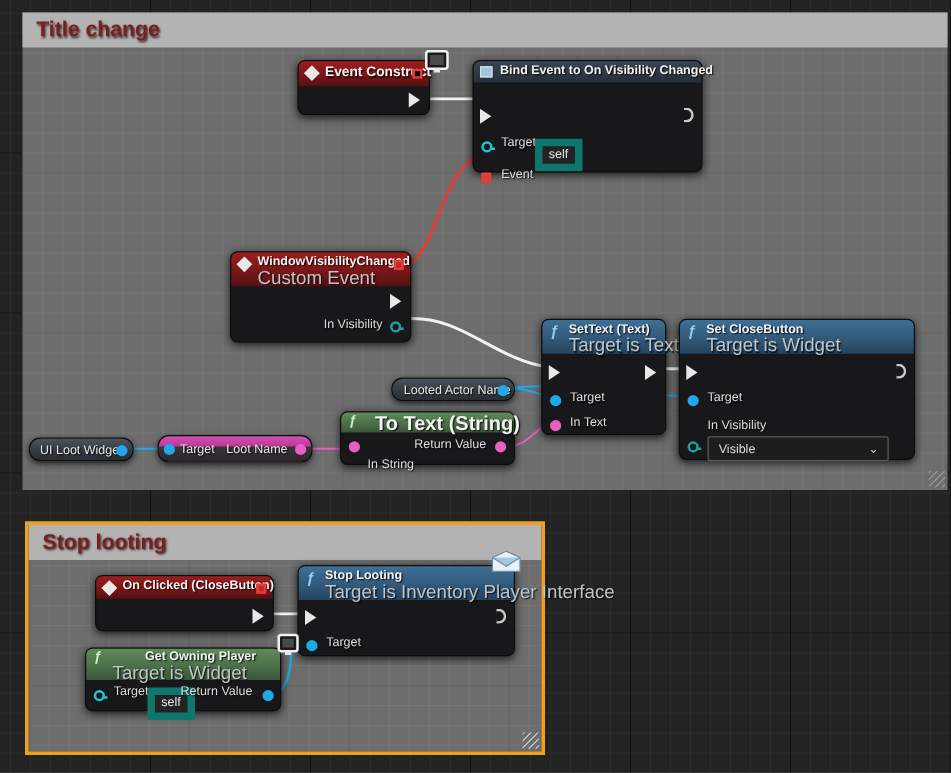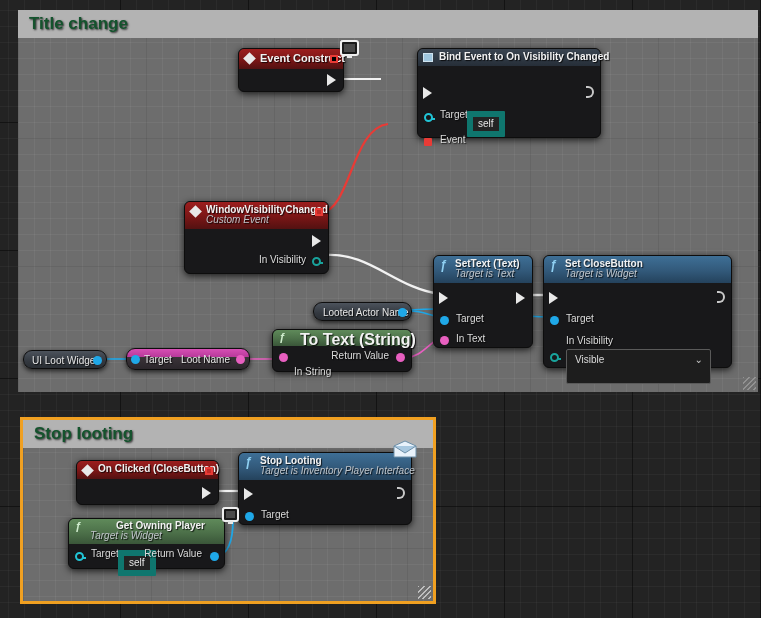--- a/index.html
+++ b/index.html
@@ -23,41 +23,41 @@
     background-color:#6d6d6d;
     background-image:
       linear-gradient(to right, rgba(0,0,0,.13) 1px, transparent 1px),
       linear-gradient(to bottom, rgba(0,0,0,.13) 1px, transparent 1px),
       linear-gradient(to right, rgba(255,255,255,.05) 1px, transparent 1px),
       linear-gradient(to bottom, rgba(255,255,255,.05) 1px, transparent 1px);
     background-size:128px 128px,128px 128px,16px 16px,16px 16px;
   }
   .comment .ctitle{
     position:absolute;left:0;right:0;top:0;height:28px;
-    background:#b3b3b3;color:#14532d;
+    background:#b3b3b3;color:#7f1d1d;
     font-size:17px;font-weight:bold;line-height:28px;padding-left:11px;
     text-shadow:1px 1px 2px rgba(0,0,0,.75);
     box-sizing:border-box;overflow:hidden;white-space:nowrap;
   }
   .comment.sel{border:3px solid #f0a021;}
   .comment.sel .ctitle{top:0;}
   .grip{position:absolute;right:2px;bottom:2px;width:13px;height:13px;
     background:repeating-linear-gradient(135deg,#d2d2d2 0 1.4px,transparent 1.4px 4px);
     opacity:.8;}
   .grip.dark{background:repeating-linear-gradient(135deg,#9b9b9b 0 1.4px,transparent 1.4px 4px);}
 
   
   .node{position:absolute;border-radius:6px;box-sizing:border-box;
     background:#18181a;box-shadow:0 2px 7px rgba(0,0,0,.75);
     border:1px solid #0d0d0d;overflow:visible;}
   .nhead{border-radius:5px 5px 0 0;padding:3px 8px 3px 7px;position:relative;
     box-sizing:border-box;}
   .nhead .t1{font-size:11px;font-weight:bold;color:#f2f2f2;
     text-shadow:1px 1px 1px rgba(0,0,0,.8);white-space:nowrap;}
-  .nhead .t2{font-size:10px;font-style:italic;color:#bfc4c9;margin-top:-1px;
+  .nhead .t2{font-size:15px;color:#bfc4c9;margin-top:-1px;
     text-shadow:1px 1px 1px rgba(0,0,0,.8);white-space:nowrap;}
   .hd-event{background:linear-gradient(to bottom,#9c1e1e 0%,#7a1616 55%,#531111 100%);}
   .hd-func{background:linear-gradient(to bottom,#3e6f96 0%,#32597a 55%,#24425c 100%);}
   .hd-pure{background:linear-gradient(to bottom,#5f8a5a 0%,#4c7049 55%,#3a5639 100%);}
   .hd-bind{background:linear-gradient(to bottom,#3a4450 0%,#2f3944 55%,#262e38 100%);}
   .nbody{position:relative;padding:4px 0 6px 0;}
   .pinlbl{position:absolute;color:#dcdcdc;font-size:10px;
     text-shadow:1px 1px 1px rgba(0,0,0,.7);white-space:nowrap;}
 
   
@@ -76,21 +76,21 @@
     width:4px;height:2px;background:#21c4d6;}
   .pin.ringteal{width:9px;height:9px;border-radius:50%;border:2px solid #19a39c;
     box-sizing:border-box;background:transparent;}
   .pin.ringteal:after{content:"";position:absolute;right:-4px;top:2.5px;
     width:4px;height:2px;background:#19a39c;}
 
   .selffield{position:absolute;border:6px solid #0f766e;background:#232323;
     color:#e6e6e6;font-size:10px;padding:0 5px;height:14px;line-height:14px;
     border-radius:1px;}
   .ddl{position:absolute;background:#1d1d1d;border:1px solid #5a5a5a;
-    border-radius:2px;height:35px;line-height:19px;font-size:10px;color:#dcdcdc;
+    border-radius:2px;height:20px;line-height:19px;font-size:10px;color:#dcdcdc;
     padding-left:8px;box-sizing:border-box;}
   .ddl .chev{position:absolute;right:7px;top:0;color:#c8c8c8;font-size:10px;}
 
   
   .varnode{position:absolute;border-radius:9px;height:19px;line-height:19px;
     box-sizing:border-box;font-size:10px;color:#e6e6e6;
     border:1px solid #0e0e0e;box-shadow:0 2px 5px rgba(0,0,0,.7);
     background:linear-gradient(to bottom,#4c535c 0%,#33383f 60%,#2a2e34 100%);
     text-shadow:1px 1px 1px rgba(0,0,0,.8);white-space:nowrap;}
   .varnode .lbl{position:absolute;}
@@ -154,21 +154,21 @@
 
 <div class="badge" style="left:331px;top:38px;">
   <svg width="28" height="24" viewBox="0 0 28 24">
     <path d="M9 4 L11 2 L12 6 L10 8 Z" fill="#e8e8e8"></path>
     <rect x="10" y="3" width="17" height="14" rx="2" fill="#1a1a1a" stroke="#f0f0f0" stroke-width="2"></rect>
     <rect x="13" y="6" width="11" height="8" fill="#4a4a4a"></rect>
     <rect x="16" y="17" width="5" height="3" fill="#e8e8e8"></rect>
   </svg>
 </div>
 
-<div class="node" style="left:378px;top:48px;width:184px;height:90px;margin-left:39px;">
+<div class="node" style="left:378px;top:48px;width:184px;height:90px;">
   <div class="nhead hd-bind" style="height:17px;padding-top:2px;">
     <span class="badge" style="left:5px;top:4px;width:10px;height:9px;background:#9fc6de;border:1px solid #cfe3ef;box-sizing:border-box;"></span>
     <div class="t1" style="margin-left:14px;font-size:10px;">Bind Event to On Visibility Changed</div>
   </div>
   <div class="nbody" style="height:71px;">
     <span class="pin exec" style="left:5px;top:21px;"></span>
     <span class="pin execempty" style="right:6px;top:20px;"></span>
 
     <span class="pin ring" style="left:6px;top:47px;"></span>
     <span class="pinlbl" style="left:22px;top:43px;">Target</span>

